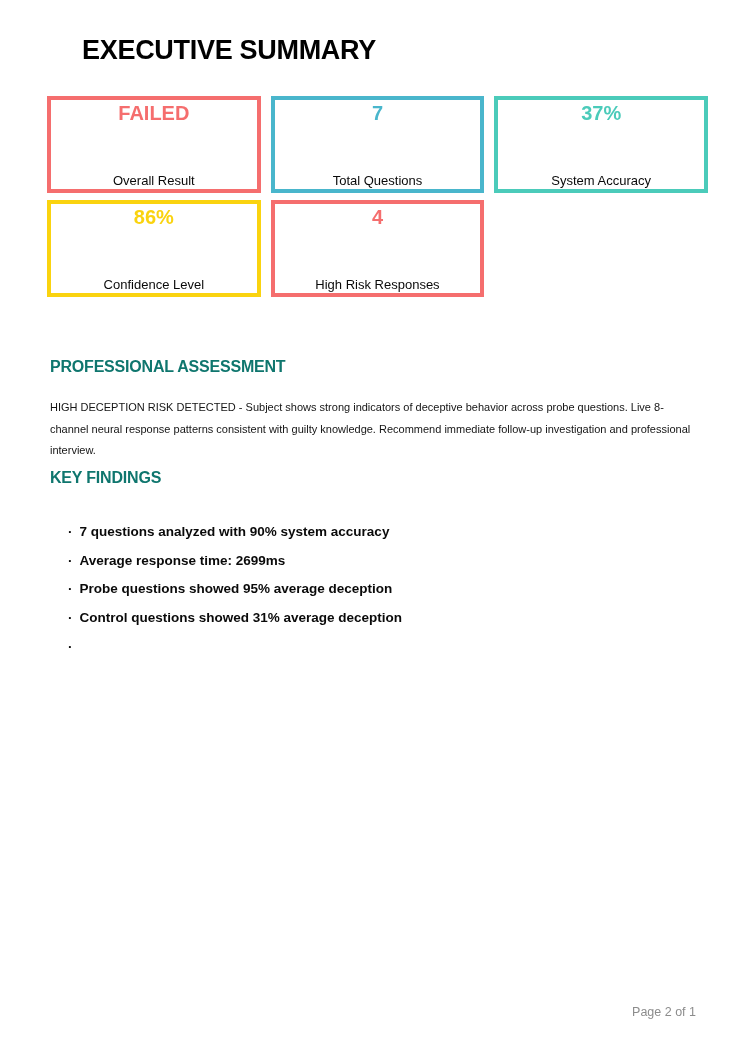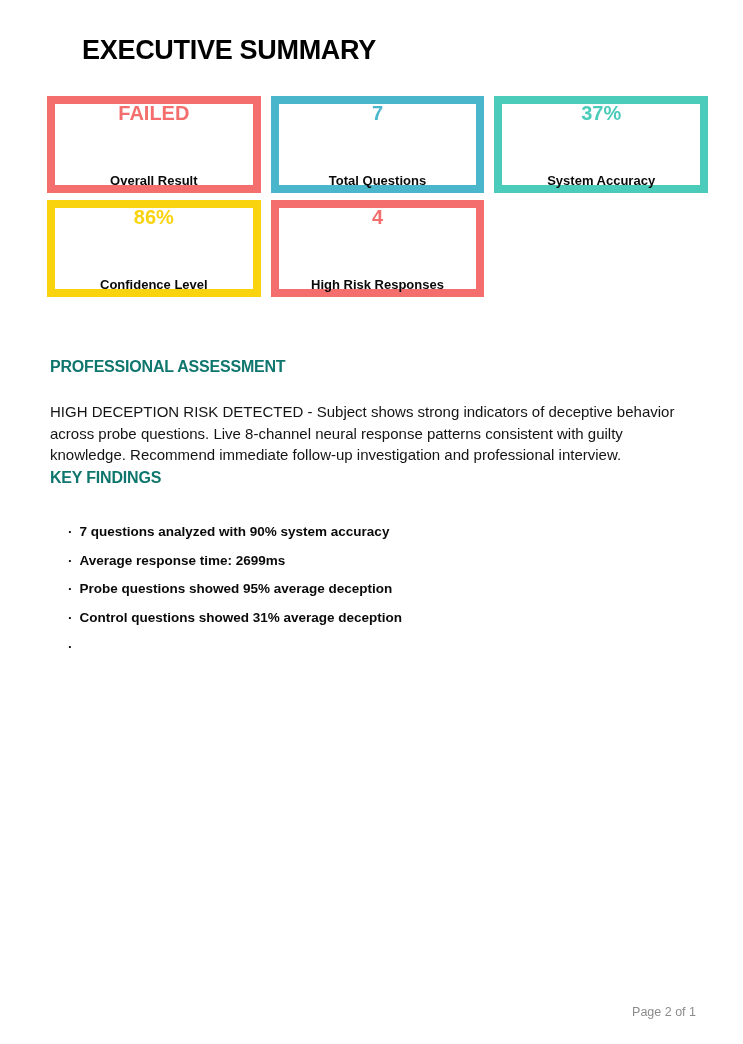--- a/index.html
+++ b/index.html
@@ -33,35 +33,35 @@
     width: 661px;
     display: grid;
     grid-template-columns: repeat(3, 1fr);
     column-gap: 10px;
     row-gap: 7px;
   }
   .stat-card {
     box-sizing: border-box;
     height: 97px;
     background: #ffffff;
-    border: 8px solid #1d4ed8;
+    border: 4px solid #1d4ed8;
     display: flex;
     flex-direction: column;
     align-items: center;
     justify-content: center;
   }
   .card-value {
     font-size: 20px;
     font-weight: bold;
     line-height: 1;
     margin-bottom: 11px;
   }
   .card-label {
     font-size: 13px;
-    font-weight: bold;
+    font-weight: normal;
     color: #0a0a0a;
     line-height: 1;
     margin-top: 40px;
   }
   .b-coral  { border-color: var(--coral); }
   .b-yellow { border-color: var(--yellow); }
   .b-blue   { border-color: var(--blue); }
   .b-teal   { border-color: var(--teal); }
   .v-coral  { color: var(--coral); }
   .v-yellow { color: var(--yellow); }
@@ -77,21 +77,21 @@
     letter-spacing: -0.2px;
   }
   .heading-assessment { top: 345px; }
   .heading-findings   { top: 456px; }
 
   .assessment-body {
     position: absolute;
     top: 386px;
     left: 50px;
     width: 645px;
-    font-size: 15px;
+    font-size: 11px;
     line-height: 21.5px;
     font-weight: normal;
     color: #141414;
   }
   .findings-list {
     position: absolute;
     top: 524px;
     left: 68px;
     width: 620px;
     list-style: none;

